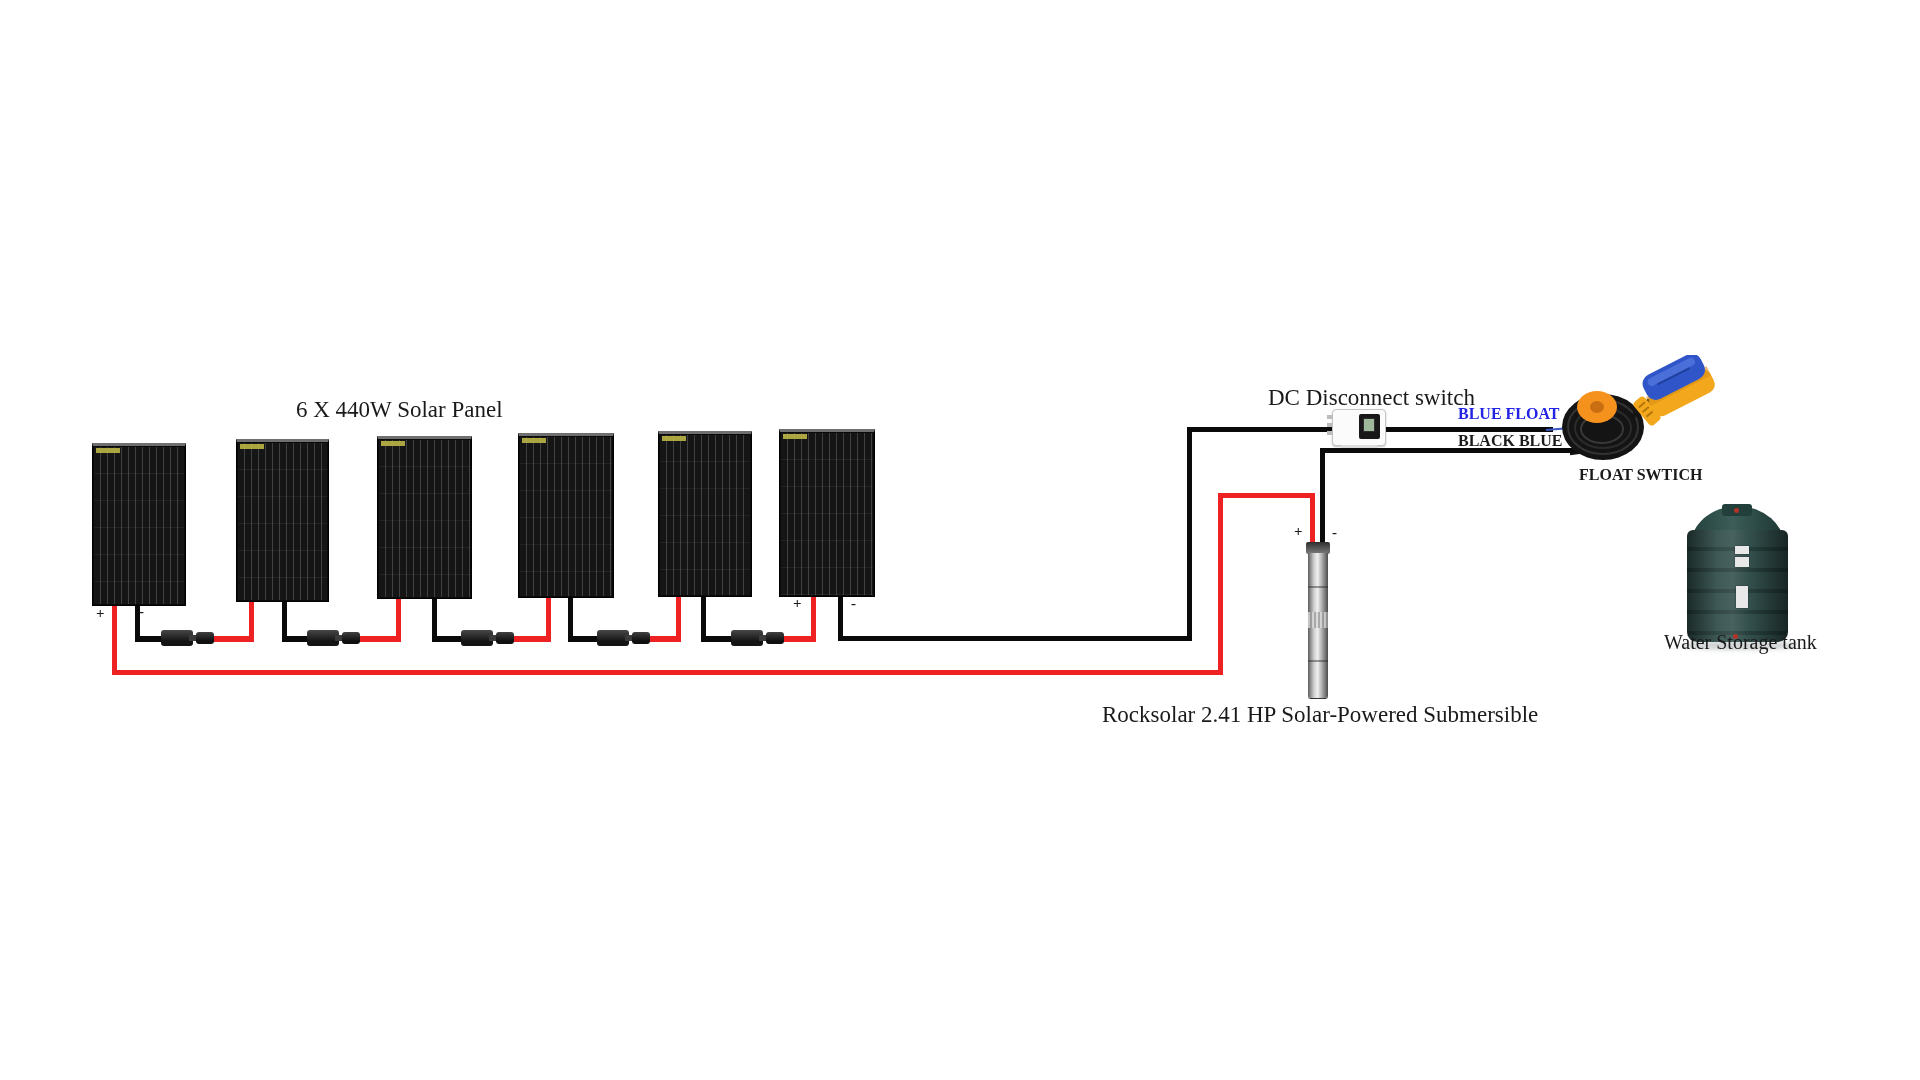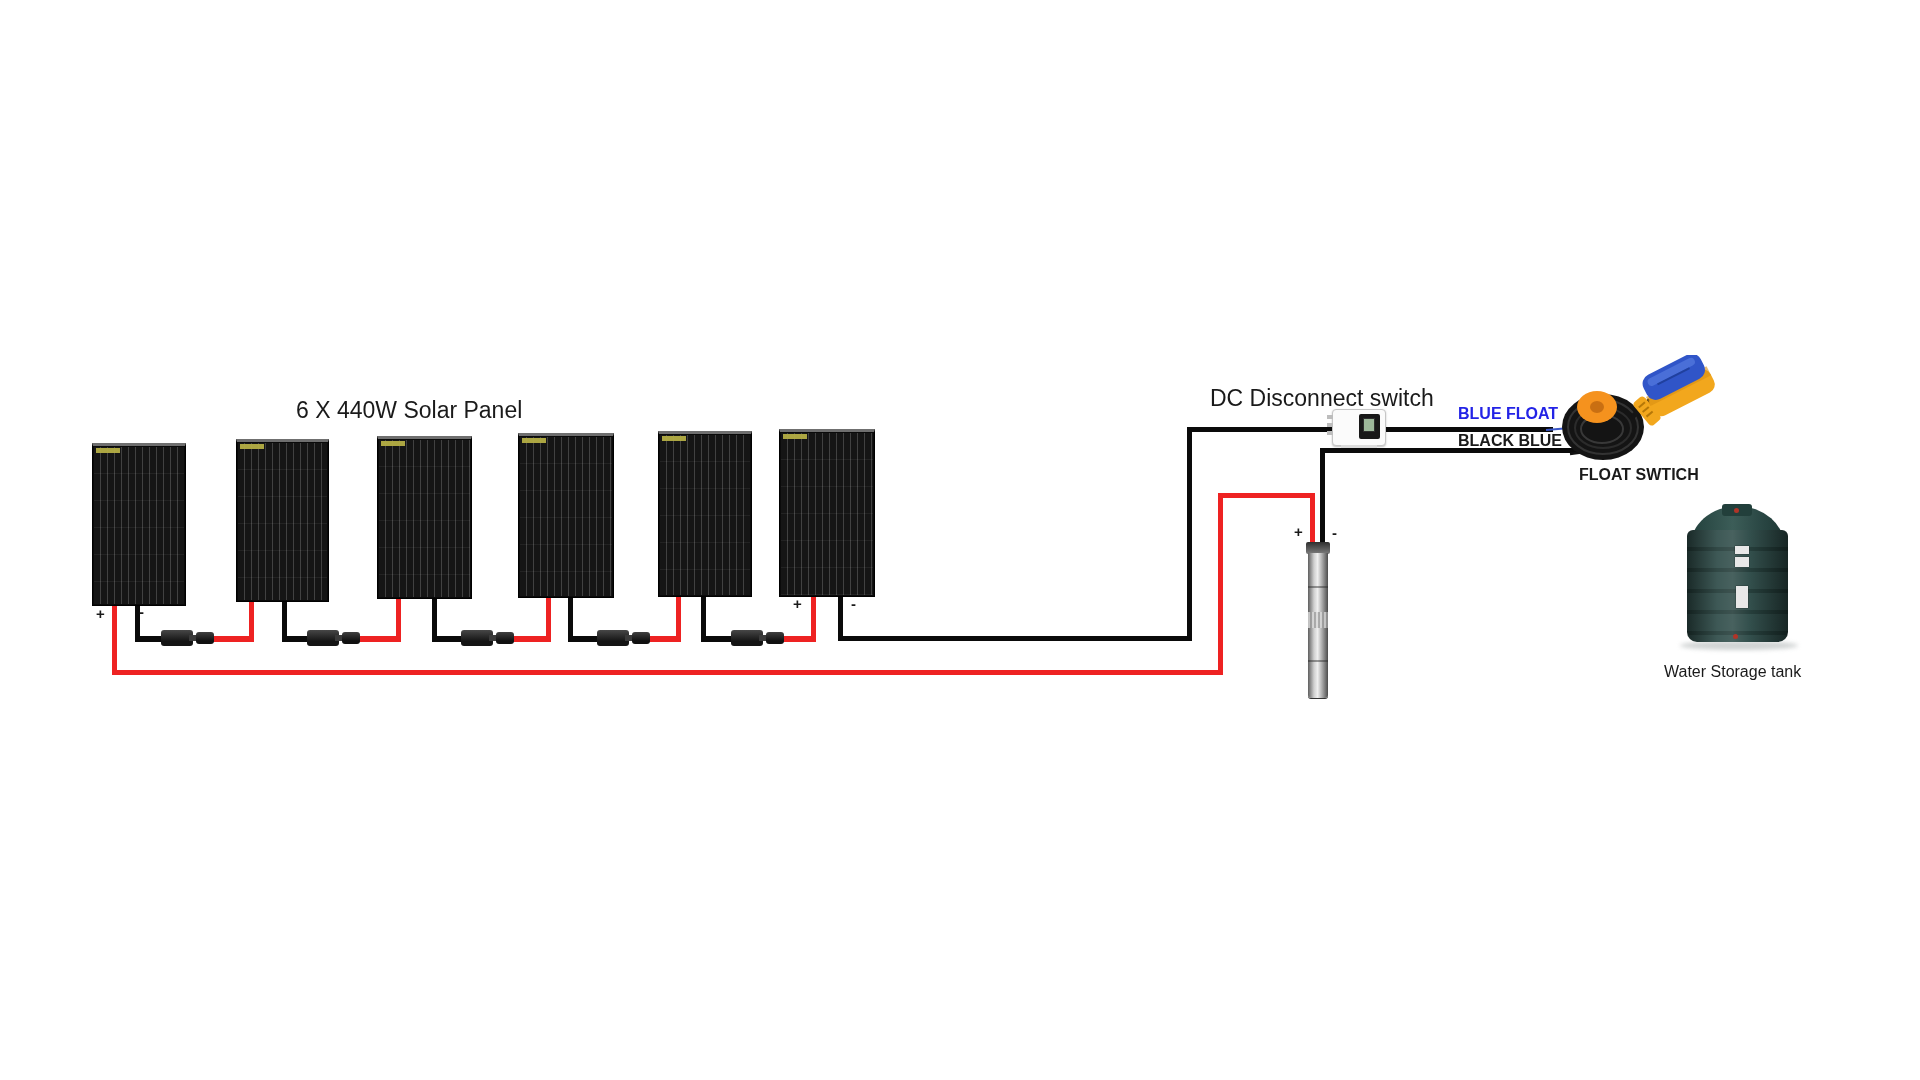--- a/index.html
+++ b/index.html
@@ -1,17 +1,17 @@
 <!DOCTYPE html>
 <html style="--positive-wire: #ee2222; --negative-wire: #0a0a0a; --blue-label: #2323e6; --text: #1a1a1a; --panel-black: #151515; --tank-body: #2f4c49; --float-blue: #3055c8; --float-yellow: #f2a71d; --spool-orange: #f5921e;"><head>
 <meta charset="utf-8">
 <style>
   html,body{margin:0;padding:0;background:#fff;}
   #canvas{position:relative;width:1920px;height:1080px;background:#ffffff;overflow:hidden;
-          font-family:Liberation Sans, sans-serif;color:#1a1a1a;}
+          font-family:Liberation Serif, serif;color:#1a1a1a;}
   .lbl{position:absolute;white-space:nowrap;color:var(--text,#1a1a1a);z-index:6;}
   .title{font-size:23px;}
   .bold{font-weight:bold;}
   .pm{font-size:15px;font-weight:bold;z-index:6;}
   
   .wire{position:absolute;z-index:1;}
   .wire.red{background:var(--positive-wire,#ee2222);}
   .wire.blk{background:var(--negative-wire,#0a0a0a);}
   
   .panel{position:absolute;z-index:3;border:1px solid #000;border-top:3px solid #6f6f6f;
@@ -59,25 +59,26 @@
       background:rgba(120,130,128,.35);filter:blur(2px);z-index:2;}
   .tank-dot{position:absolute;left:1733px;top:634px;width:5px;height:5px;border-radius:50%;background:#b03428;z-index:4;}
   svg{position:absolute;z-index:3;}
 </style>
 </head>
 <body>
 
 <div id="canvas">
 
   <div class="lbl title" style="left:296px;top:397px;">6 X 440W Solar Panel</div>
-  <div class="lbl title" style="left:1210px;top:385px;">DC Disconnect switch</div>
+  <div class="lbl title" style="left:1268px;top:385px;">DC Disconnect switch</div>
   <div class="lbl bold" style="left:1458px;top:405px;font-size:16px;color:var(--blue-label,#2323e6);">BLUE FLOAT</div>
   <div class="lbl bold" style="left:1458px;top:432px;font-size:16px;">BLACK BLUE</div>
   <div class="lbl bold" style="left:1579px;top:466px;font-size:16px;">FLOAT SWTICH</div>
-  <div class="lbl" style="left:1664px;top:663px;font-size:16px;">Water Storage tank</div>
+  <div class="lbl title" style="left:1102px;top:702px;">Rocksolar 2.41 HP Solar-Powered Submersible</div>
+  <div class="lbl" style="left:1664px;top:631px;font-size:20px;">Water Storage tank</div>
 
   <div class="lbl pm" style="left:96px;top:605px;">+</div>
   <div class="lbl pm" style="left:139px;top:603px;">-</div>
   <div class="lbl pm" style="left:793px;top:595px;">+</div>
   <div class="lbl pm" style="left:851px;top:595px;">-</div>
   <div class="lbl pm" style="left:1294px;top:523px;">+</div>
   <div class="lbl pm" style="left:1332px;top:524px;">-</div>
 
   <div class="panel" style="left:92px;top:443px;width:92px;height:159px;">
       <span class="sticker"></span>

